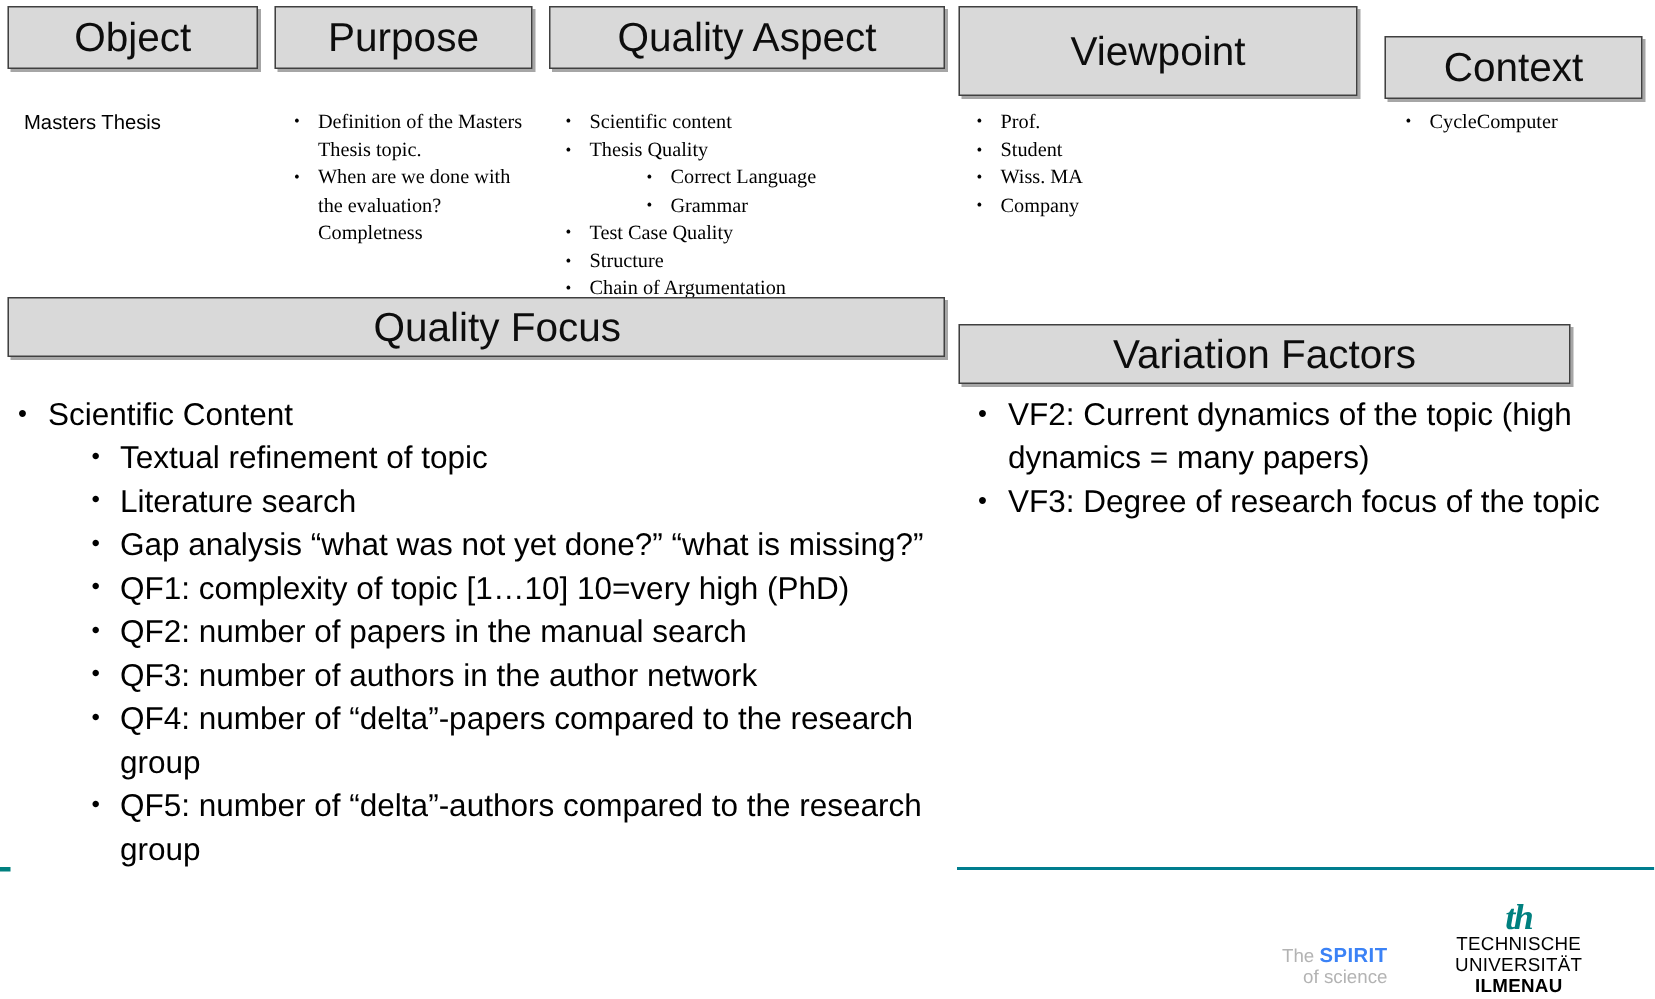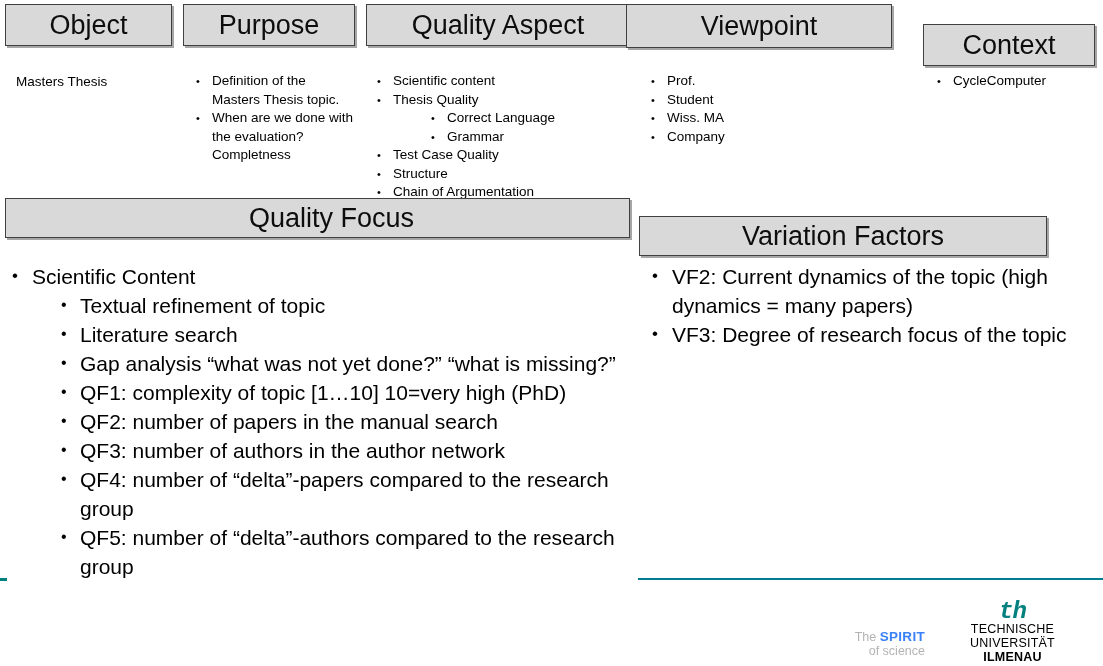--- a/index.html
+++ b/index.html
@@ -48,20 +48,21 @@
 
   ul.b {
     list-style: none;
     margin: 0;
     padding: 0;
   }
   ul.b > li {
     position: relative;
     padding-left: 19px;
     margin: 0;
+    font-family: Liberation Serif, serif;
   }
   ul.b > li::before {
     content: "\2022";
     position: absolute;
     left: 3px;
     top: 0;
     font-size: 11px;
   }
   ul.b ul.b2 {
     list-style: none;
@@ -142,21 +143,21 @@
   }
   .spirit .s1 { color: #b3b3b3; }
   .spirit .s-strong { font-weight: bold; color: #3b82f6; font-size: 13.5px; letter-spacing: .3px;}
   .spirit .s2 { color: #b3b3b3; display:block; }
 
   .tu-logo {
     position: absolute;
     text-align: center;
   }
   .tu-logo .th-mark {
-    font-family: Liberation Mono, monospace;
+    font-family: Liberation Serif, serif;
     font-style: italic;
     font-weight: bold;
     color: #00807f;
     font-size: 24px;
     line-height: 22px;
     letter-spacing: -1px;
     display: block;
     margin-bottom: -1px;
   }
   .tu-logo .tu-l1 {
@@ -185,21 +186,21 @@
   </div>
 
   <div class="hdr-box" style="left:183px; top:4px; width:172px; height:42px;">
     <span class="hdr-label">Purpose</span>
   </div>
 
   <div class="hdr-box" style="left:366px; top:4px; width:264px; height:42px;">
     <span class="hdr-label">Quality Aspect</span>
   </div>
 
-  <div class="hdr-box" style="left:626px; top:4px; width:266px; height:44px;">
+  <div class="hdr-box" style="left:639px; top:4px; width:266px; height:60px;">
     <span class="hdr-label">Viewpoint</span>
   </div>
 
   <div class="hdr-box" style="left:923px; top:4px; width:172px; height:42px;margin-top:20px;">
     <span class="hdr-label">Context</span>
   </div>
 
   <div class="col-body" style="left:16px; top:73px; width:160px;">
     <div class="plain-line">Masters Thesis</div>
   </div>

